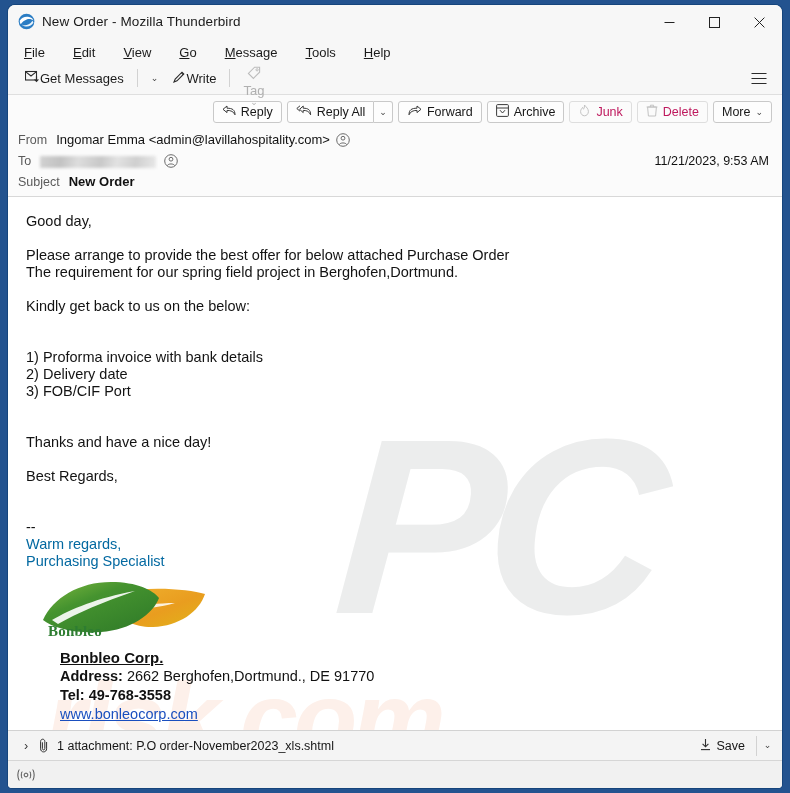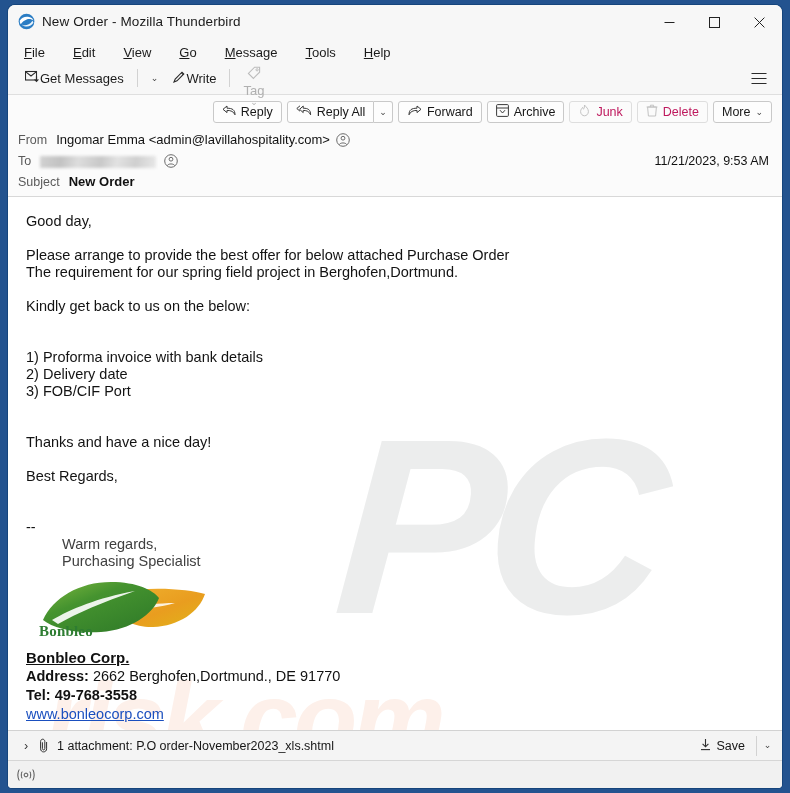--- a/index.html
+++ b/index.html
@@ -148,31 +148,31 @@
     line-height: 1; user-select: none; pointer-events: none;
     white-space: nowrap;
   }
   #bodycontent {
     position: relative; z-index: 2;
     padding: 16px 18px 10px 18px;
     font-size: 14.5px; color: #131313; line-height: 1.0;
   }
   .bline { margin: 0 0 0 0; height: 17px; line-height: 17px; white-space: pre; }
   .bgap { height: 17px; }
-  .sig-dim { color: #404040; margin-left: 36px; }
+  .sig-dim { color: #0369a1; }
   
   #logo { position: relative; width: 200px; height: 70px; margin: 6px 0 2px 5px; }
   #logo svg { display: block; }
   #logotext {
-    position: absolute; left: 8px; top: 48px;
+    position: absolute; left: 17px; top: 48px;
     font-family: "Liberation Serif", serif;
     font-weight: 700; font-size: 15px; color: #2e7d32;
     letter-spacing: 0.2px;
   }
-  .company-line { font-size: 14.5px; height: 19px; line-height: 19px; color: #111; }
+  .company-line { font-size: 14.5px; height: 19px; line-height: 19px; color: #111; margin-left: 34px; }
   .company-line b { font-weight: 700; }
   #companyname { font-weight: 700; text-decoration: underline; font-size: 15px; }
   #weburl { color: #1a4fbf; text-decoration: underline; font-size: 14.5px; cursor: pointer; }
   
   #attachbar {
     flex: 0 0 30px; height: 30px;
     background: #f4f4f4;
     border-top: 1px solid #d2d2d2;
     display: flex; align-items: center;
     padding: 0 4px 0 10px;

